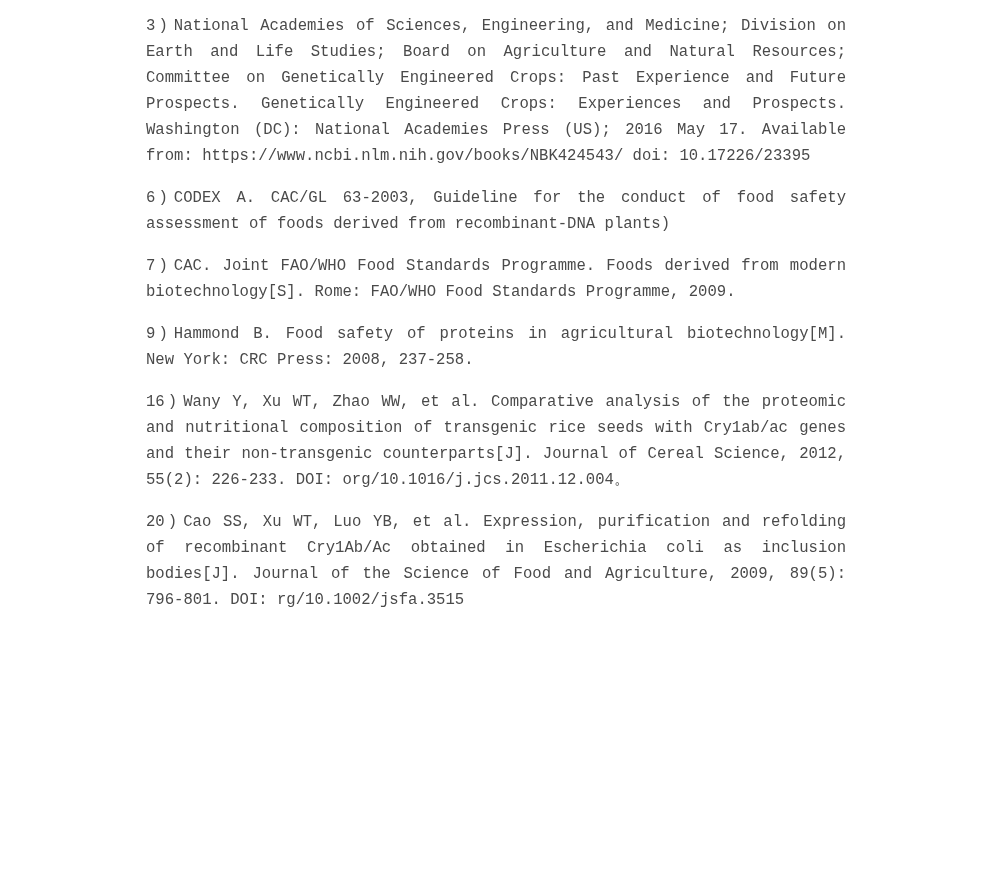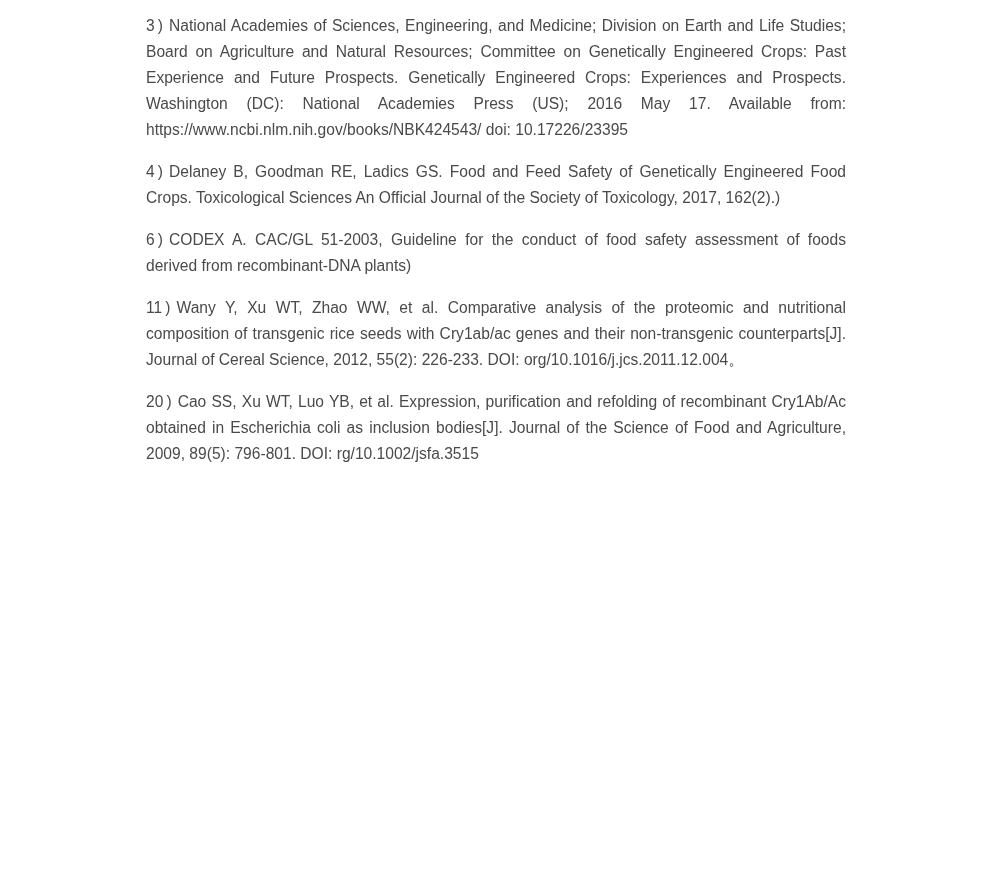--- a/index.html
+++ b/index.html
@@ -11,36 +11,37 @@
       width: 995px;
       height: 885px;
       overflow: hidden;
       position: relative;
     }
     .ref-list {
       position: absolute;
       left: 146px;
       top: 13px;
       width: 700px;
-      font-family: Liberation Sans, sans-serif;
+      font-family: Liberation Mono, monospace;
       font-size: 15.6px;
       line-height: 26px;
       color: #4a4a4a;
       text-align: justify;
     }
     .ref-item {
       margin: 0 0 16px 0;
       padding: 0;
     }
     .ref-num {
       margin-right: 6px;
     }
   </style>
 </head>
 <body>
 
 <div class="ref-list">
   <p class="ref-item"><span class="ref-num">3 )</span><span>National Academies of Sciences, Engineering, and Medicine; Division on Earth and Life Studies; Board on Agriculture and Natural Resources; Committee on Genetically Engineered Crops: Past Experience and Future Prospects. Genetically Engineered Crops: Experiences and Prospects. Washington (DC): National Academies Press (US); 2016 May 17. Available from: https://www.ncbi.nlm.nih.gov/books/NBK424543/ doi: 10.17226/23395</span></p>
-  <p class="ref-item"><span class="ref-num">4 )</span><span>Delaney B, Goodman RE, Ladics GS. Food and Feed Safety of Genetically Engineered Food Crops. Toxicological Sciences An Official Journal of the Society of Toxicology, 2017, 162(2).)</span></p>
-  <p class="ref-item"><span class="ref-num">6 )</span><span>CODEX A. CAC/GL 51-2003, Guideline for the conduct of food safety assessment of foods derived from recombinant-DNA plants)</span></p>
-  <p class="ref-item"><span class="ref-num">11 )</span><span>Wany Y, Xu WT, Zhao WW, et al. Comparative analysis of the proteomic and nutritional composition of transgenic rice seeds with Cry1ab/ac genes and their non-transgenic counterparts[J]. Journal of Cereal Science, 2012, 55(2): 226-233. DOI: org/10.1016/j.jcs.2011.12.004。</span></p>
+  <p class="ref-item"><span class="ref-num">6 )</span><span>CODEX A. CAC/GL 63-2003, Guideline for the conduct of food safety assessment of foods derived from recombinant-DNA plants)</span></p>
+  <p class="ref-item"><span class="ref-num">7 )</span><span>CAC. Joint FAO/WHO Food Standards Programme. Foods derived from modern biotechnology[S]. Rome: FAO/WHO Food Standards Programme, 2009.</span></p>
+  <p class="ref-item"><span class="ref-num">9 )</span><span>Hammond B. Food safety of proteins in agricultural biotechnology[M]. New York: CRC Press: 2008, 237-258.</span></p>
+  <p class="ref-item"><span class="ref-num">16 )</span><span>Wany Y, Xu WT, Zhao WW, et al. Comparative analysis of the proteomic and nutritional composition of transgenic rice seeds with Cry1ab/ac genes and their non-transgenic counterparts[J]. Journal of Cereal Science, 2012, 55(2): 226-233. DOI: org/10.1016/j.jcs.2011.12.004。</span></p>
   <p class="ref-item"><span class="ref-num">20 )</span><span>Cao SS, Xu WT, Luo YB, et al. Expression, purification and refolding of recombinant Cry1Ab/Ac obtained in Escherichia coli as inclusion bodies[J]. Journal of the Science of Food and Agriculture, 2009, 89(5): 796-801. DOI: rg/10.1002/jsfa.3515</span></p>
 </div>
 
 </body></html>

